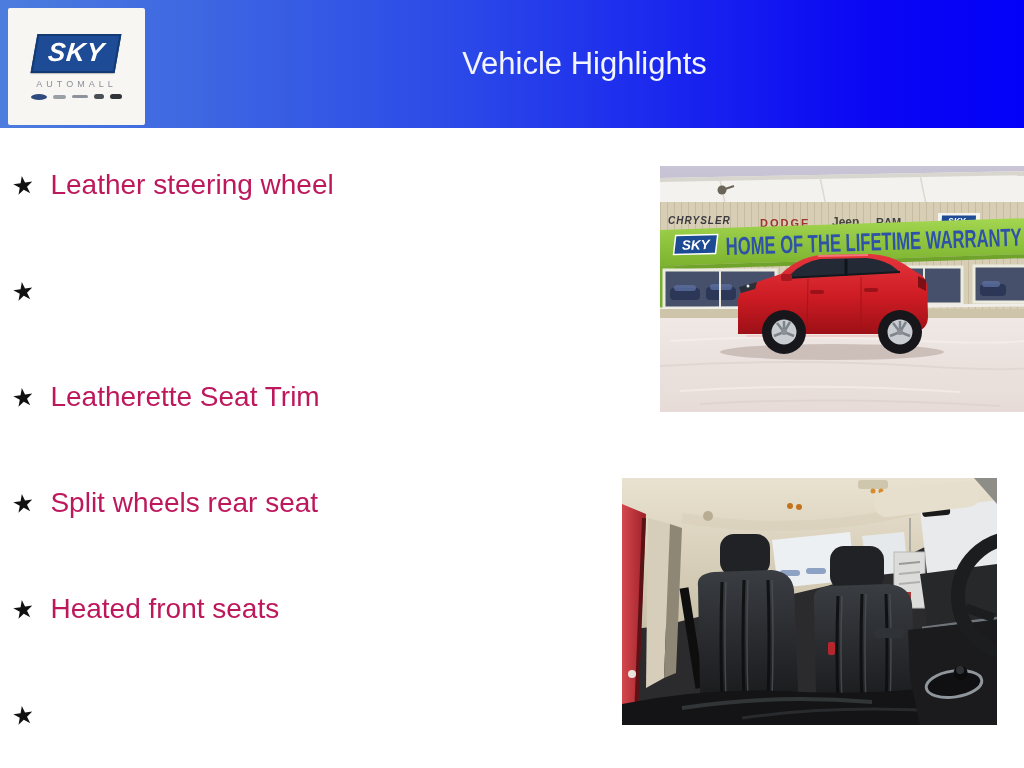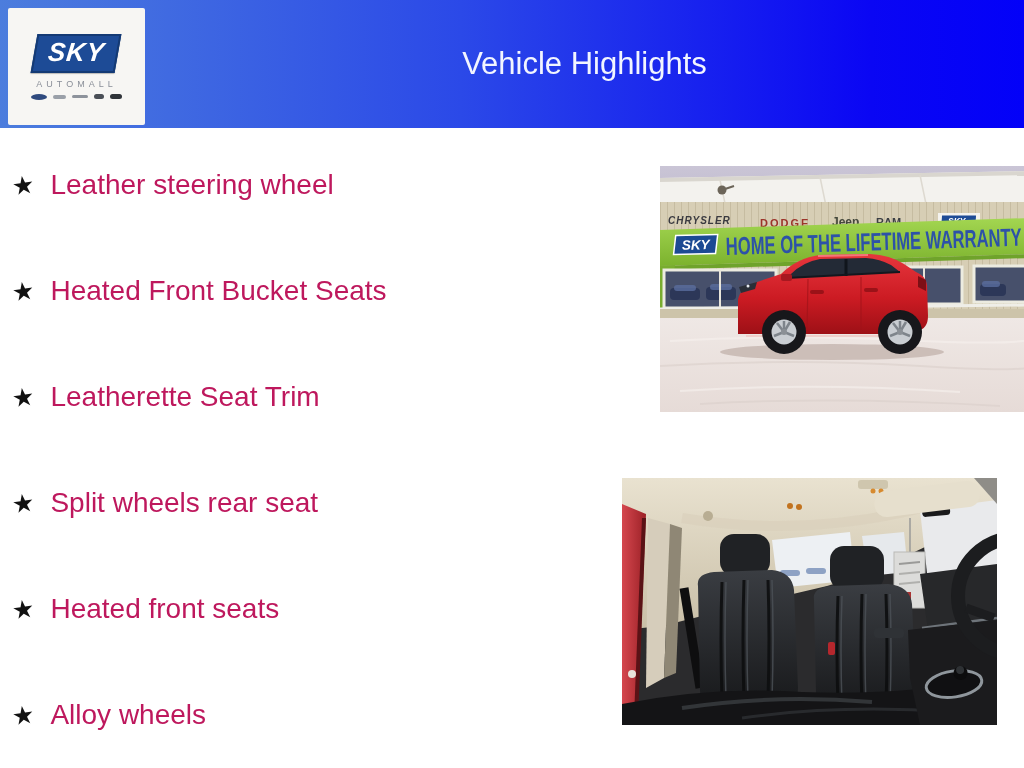--- a/index.html
+++ b/index.html
@@ -63,37 +63,35 @@
     <div class="title">Vehicle Highlights</div>
   </div>
 
   <ul class="highlights">
     <li class="item">
       <span class="star">★</span>
       <span class="label">Leather steering wheel</span>
     </li>
     <li class="item">
       <span class="star">★</span>
-      <span class="label">Heated Front Bucket Seats</span>
     </li>
     <li class="item">
       <span class="star">★</span>
       <span class="label">Leatherette Seat Trim</span>
     </li>
     <li class="item">
       <span class="star">★</span>
       <span class="label">Split wheels rear seat</span>
     </li>
     <li class="item">
       <span class="star">★</span>
       <span class="label">Heated front seats</span>
     </li>
     <li class="item">
       <span class="star">★</span>
-      <span class="label">Alloy wheels</span>
     </li>
   </ul>
 
   <figure class="photo-exterior">
     <svg width="375" height="246" viewBox="0 0 375 246" xmlns="http://www.w3.org/2000/svg">
       <defs>
         <linearGradient id="skyg" x1="0" y1="0" x2="0" y2="1">
           <stop offset="0" stop-color="#cac5d6"></stop>
             <stop offset="1" stop-color="#b8b2c7"></stop>
         </linearGradient>

